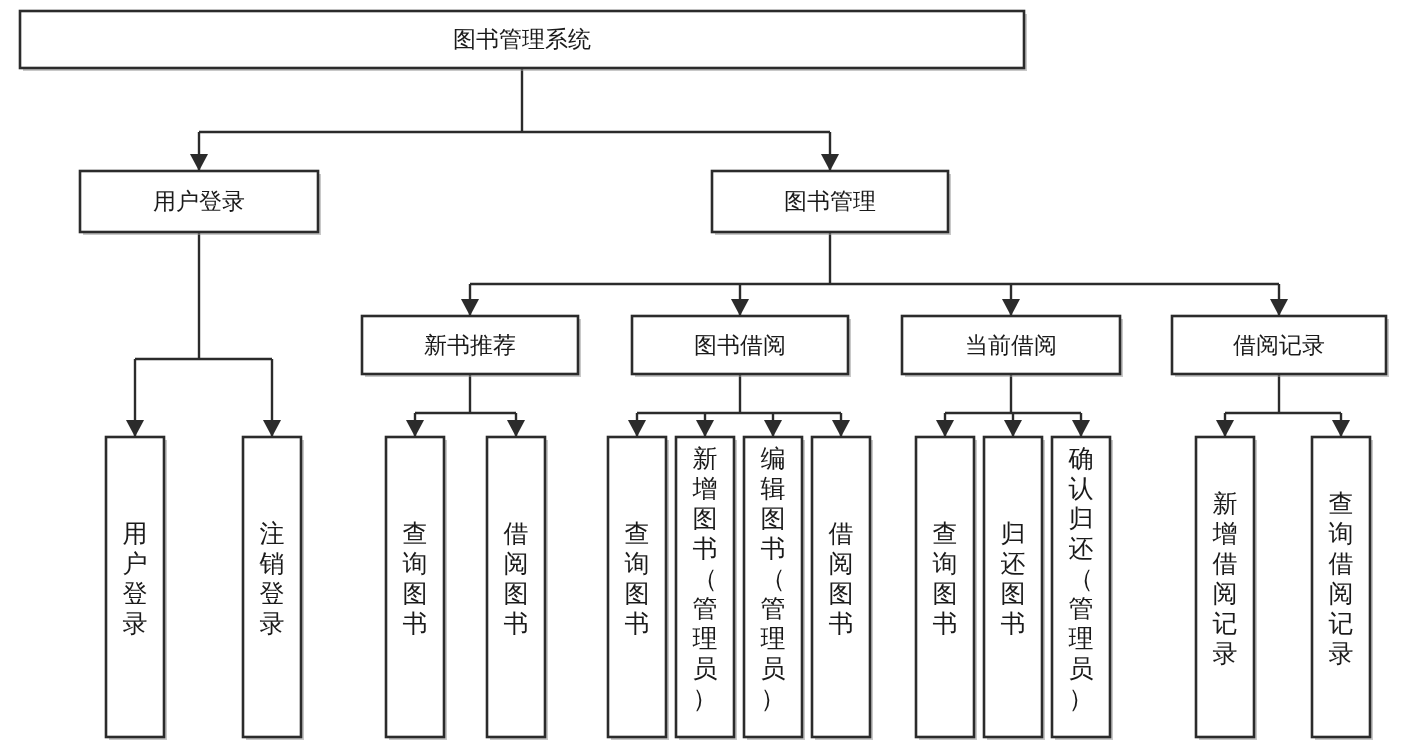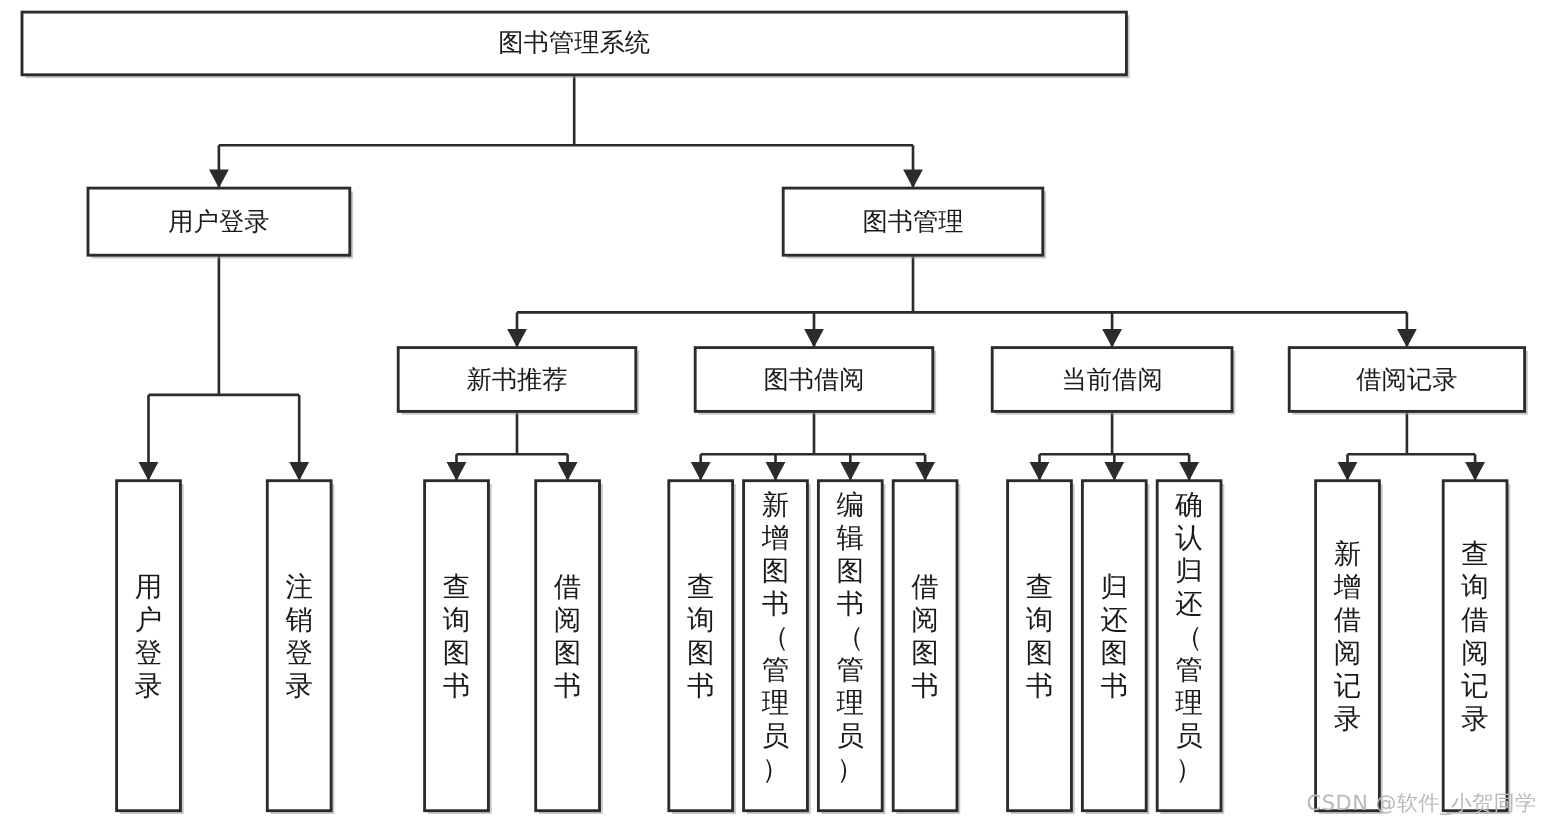--- a/index.html
+++ b/index.html
@@ -241,14 +241,13 @@
           <rect x="1196" y="437" width="58" height="300" class="node-box"></rect>
           <text x="1225" class="leaf-label-v"><tspan x="1225" y="512">新</tspan><tspan x="1225" y="542">增</tspan><tspan x="1225" y="572">借</tspan><tspan x="1225" y="602">阅</tspan><tspan x="1225" y="632">记</tspan><tspan x="1225" y="662">录</tspan></text>
         </g>
         <g>
           <rect x="1315" y="440" width="58" height="300" class="node-box-shadow"></rect>
           <rect x="1312" y="437" width="58" height="300" class="node-box"></rect>
           <text x="1341" class="leaf-label-v"><tspan x="1341" y="512">查</tspan><tspan x="1341" y="542">询</tspan><tspan x="1341" y="572">借</tspan><tspan x="1341" y="602">阅</tspan><tspan x="1341" y="632">记</tspan><tspan x="1341" y="662">录</tspan></text>
         </g>
       </g>
   </svg>
-  <div class="watermark-text">CSDN @软件_小贺同学</div>
 </div>
 
 </body></html>

